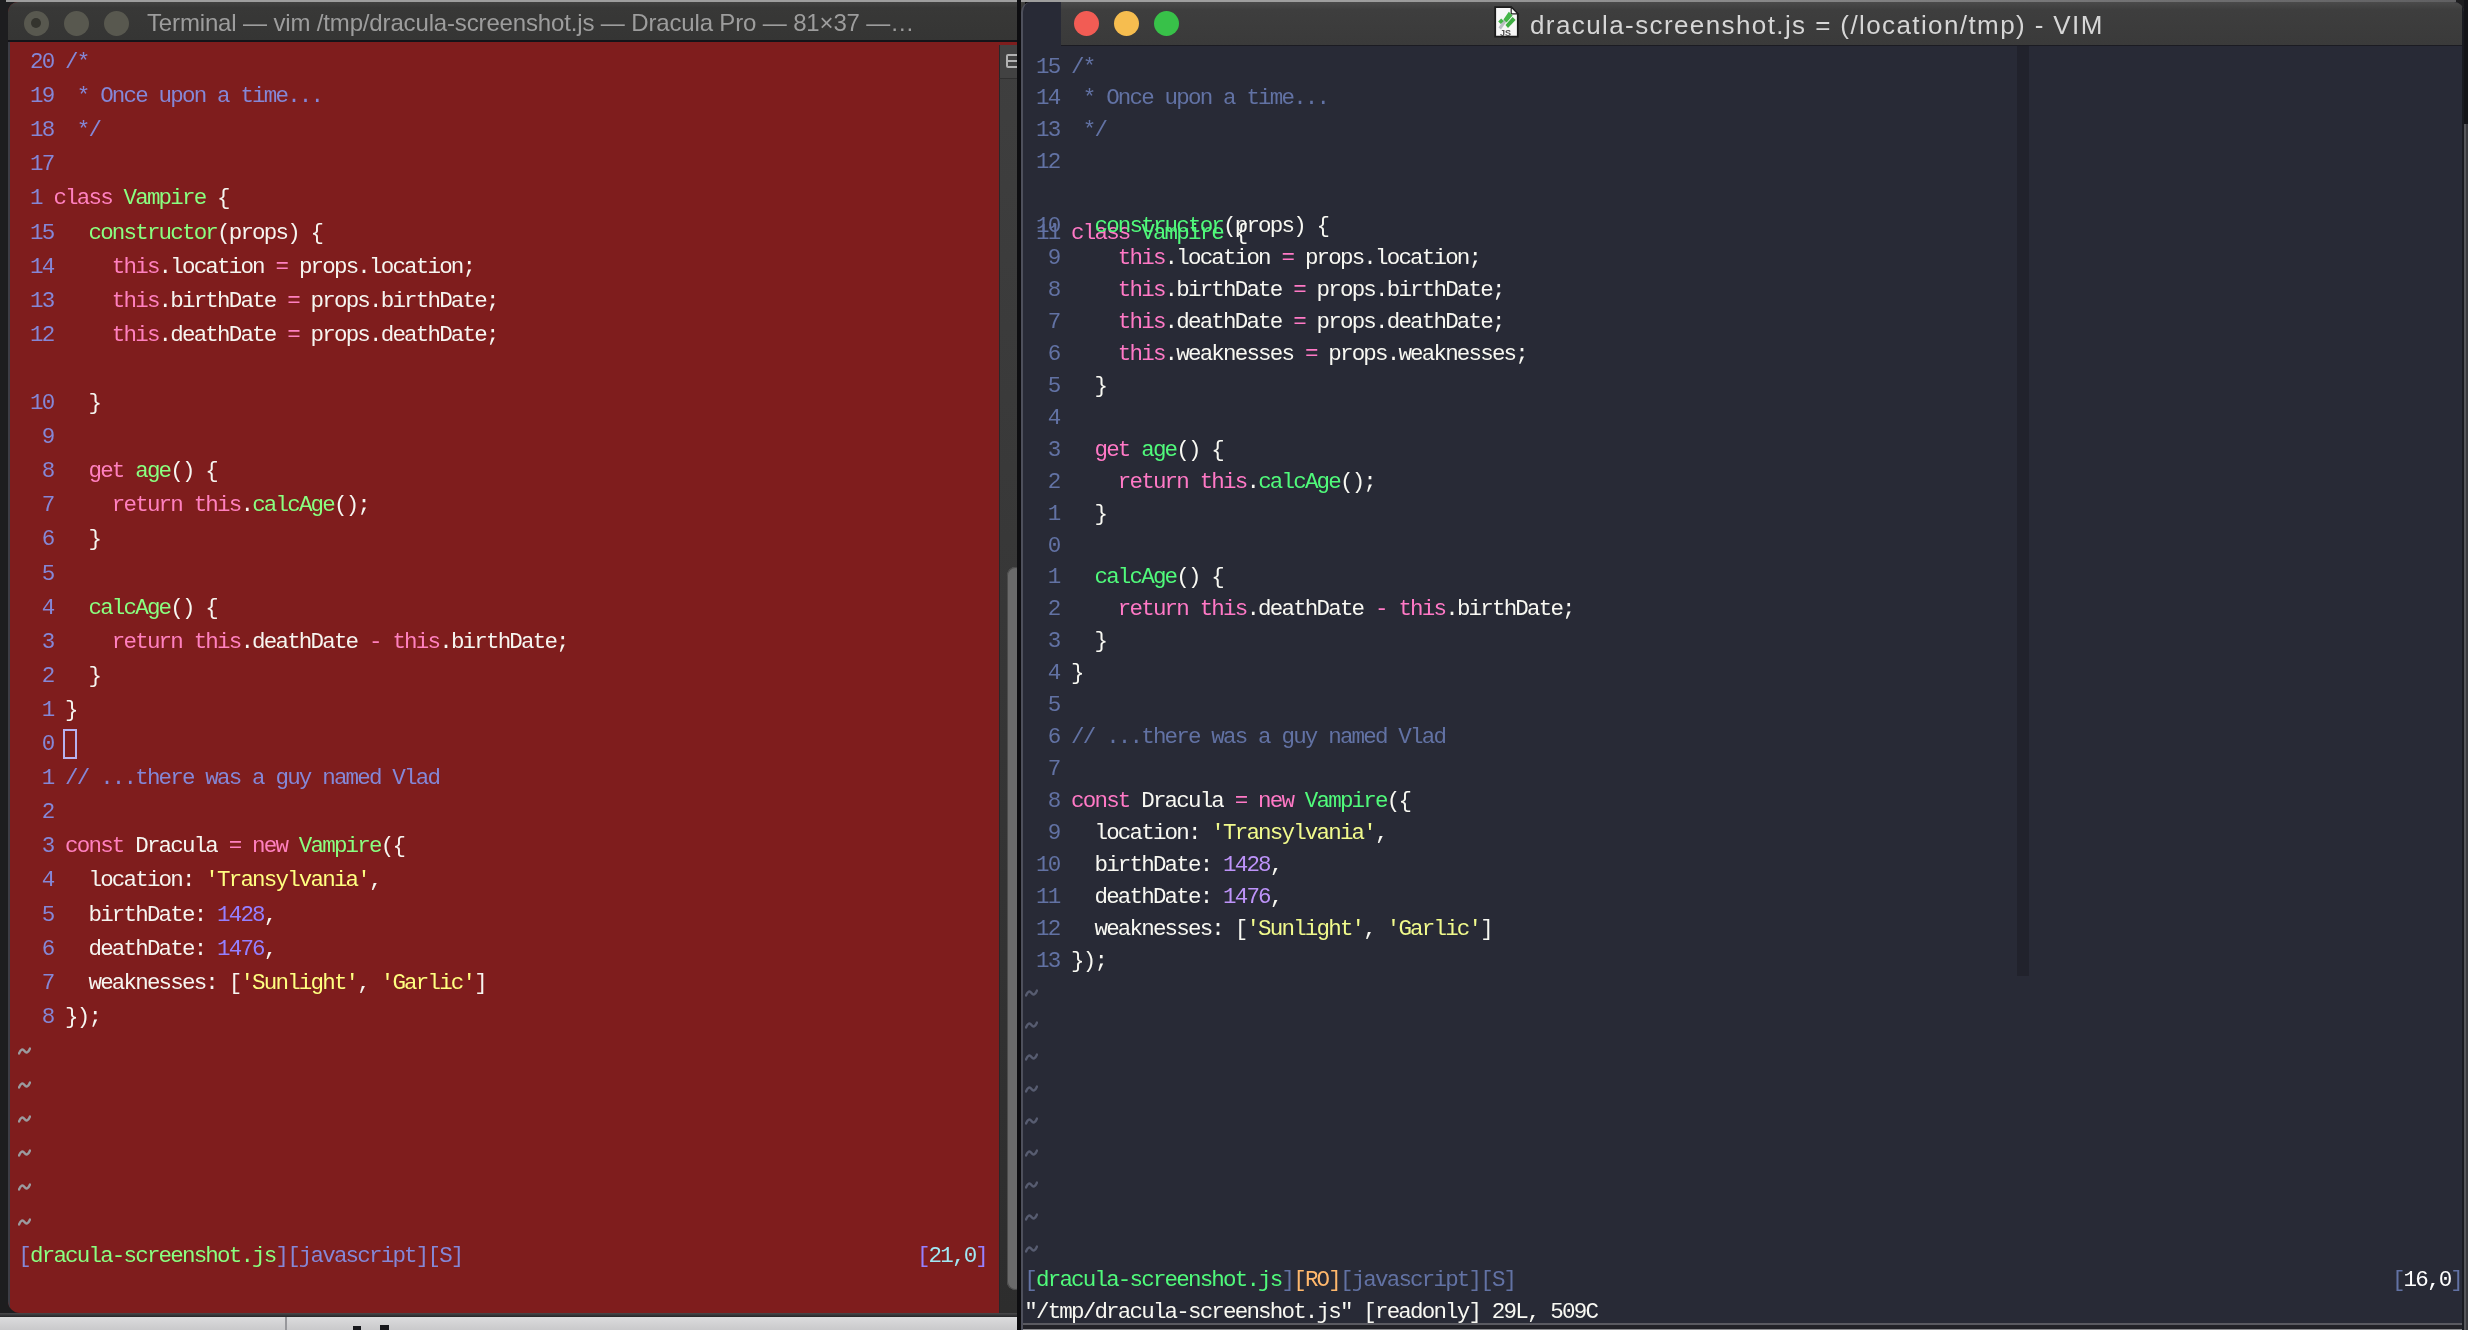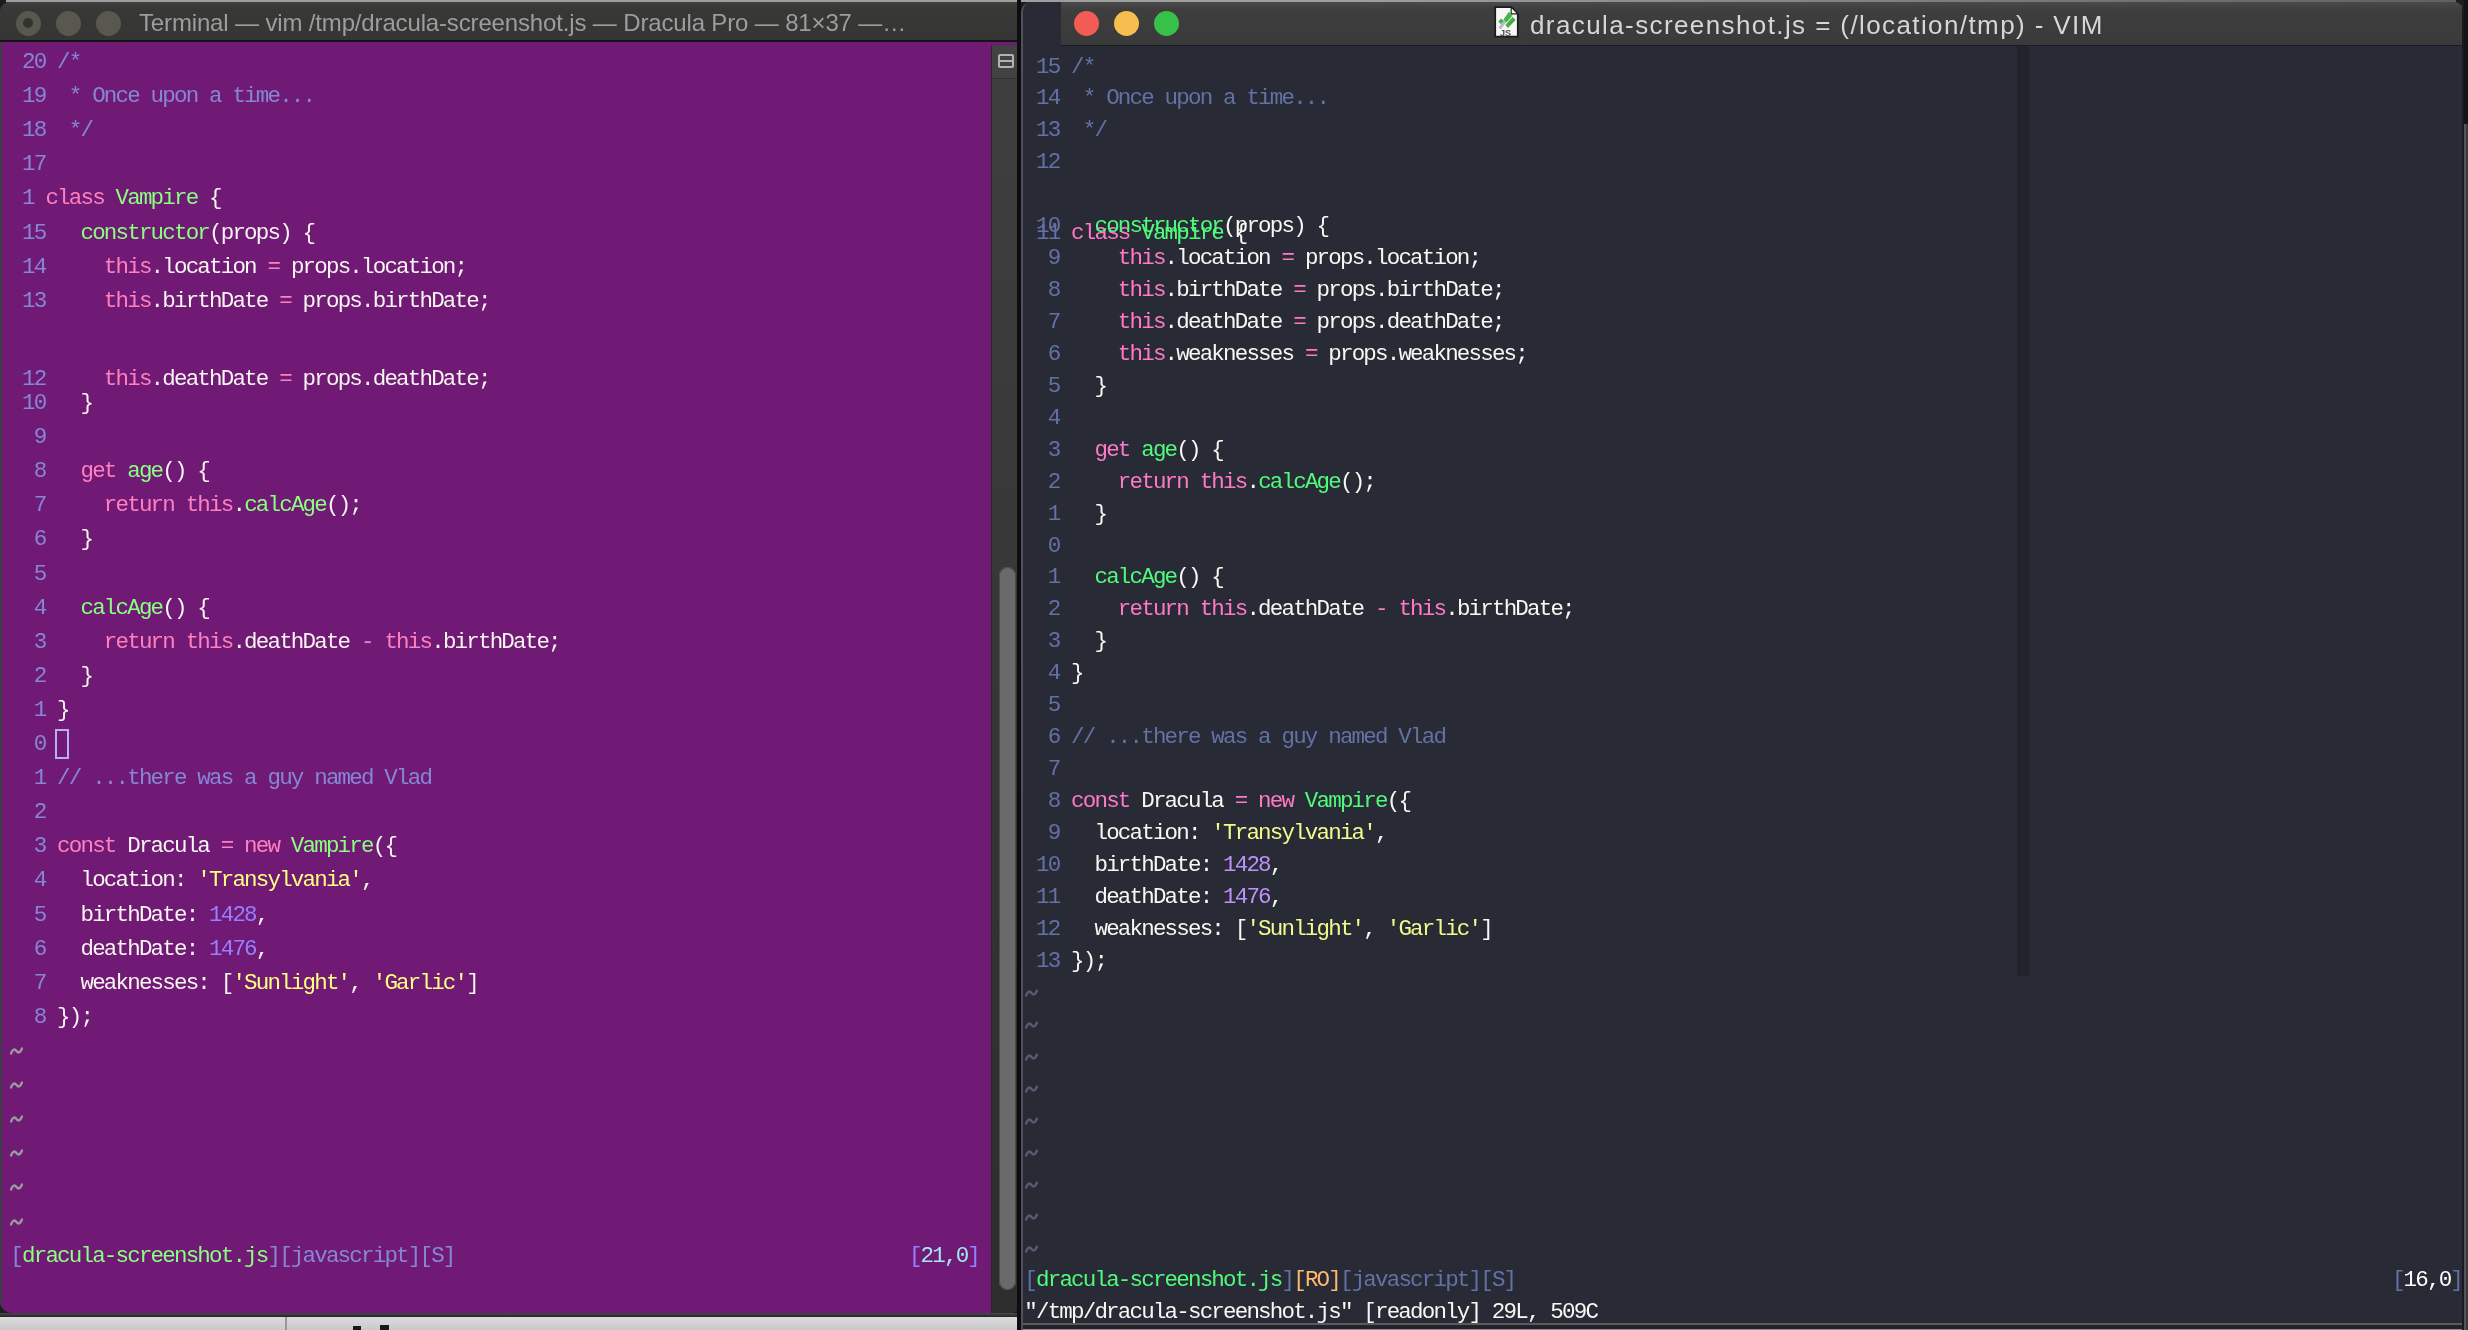--- a/index.html
+++ b/index.html
@@ -11,22 +11,22 @@
 #topstrip { position:absolute; left:6px; top:0; width:2450px; height:2px;
   background:linear-gradient(to right,#9e9e9e 55%,#606062); z-index:0; }
 #botlight { position:absolute; left:0; top:1317px; width:1023px; height:13px;
   background:linear-gradient(#dcdcdd,#c9c9cb); z-index:0; }
 #botline  { position:absolute; left:0; top:1313px; width:1023px; height:4px;
   background:linear-gradient(#4a4a4c,#242426); z-index:0; }
 #vline { position:absolute; left:285px; top:1317px; width:2px; height:13px; background:#97979b; z-index:1; }
 .blob { position:absolute; background:#17181c; z-index:1; }
 
 
-#lwin { position:absolute; left:0px; top:2px; width:1021px; height:1311px;
-  border-radius:10px 0 12px 12px; background:#701a75; overflow:hidden; z-index:2; }
+#lwin { position:absolute; left:8px; top:2px; width:1021px; height:1311px;
+  border-radius:10px 0 12px 12px; background:#7f1d1d; overflow:hidden; z-index:2; }
 #ltitle { position:absolute; left:0; top:0; width:100%; height:40px;
   background:linear-gradient(#424241,#383837 15%,#353534);
   border-bottom:2px solid #141419; }
 .tl { position:absolute; top:9px; width:25px; height:25px; border-radius:50%; }
 #ltl1 { left:15.5px; background:#58584f; }
 #ltl1::after { content:""; position:absolute; left:7px; top:7px; width:10px; height:10px;
   border-radius:50%; background:#34342e; }
 #ltl2 { left:55.5px; background:#58584f; }
 #ltl3 { left:95.5px; background:#58584f; }
 #ltext { position:absolute; left:139px; top:6px; font:400 24px/30px "Liberation Sans", sans-serif;
@@ -107,21 +107,21 @@
     <div id="lredge"></div>
     <div id="lledge"></div>
     <pre class="row" style="left:10.3px;top:43.0px;line-height:34.1px;"><span class="Lc"> 20 </span><span class="Lc">/*</span></pre>
 <pre class="row" style="left:10.3px;top:77.1px;line-height:34.1px;"><span class="Lc"> 19 </span><span class="Lc"> * Once upon a time...</span></pre>
 <pre class="row" style="left:10.3px;top:111.2px;line-height:34.1px;"><span class="Lc"> 18 </span><span class="Lc"> */</span></pre>
 <pre class="row" style="left:10.3px;top:145.3px;line-height:34.1px;"><span class="Lc"> 17 </span></pre>
 <pre class="row" style="left:10.3px;top:179.4px;line-height:34.1px;"><span class="Lc"> 1 </span><span class="Lp">class </span><span class="Lg">Vampire </span><span class="Lf">{</span></pre>
 <pre class="row" style="left:10.3px;top:213.5px;line-height:34.1px;"><span class="Lc"> 15 </span><span class="Lf">  </span><span class="Lg">constructor</span><span class="Lf">(props) {</span></pre>
 <pre class="row" style="left:10.3px;top:247.6px;line-height:34.1px;"><span class="Lc"> 14 </span><span class="Lf">    </span><span class="Lp">this</span><span class="Lf">.location </span><span class="Lp">=</span><span class="Lf"> props.location;</span></pre>
 <pre class="row" style="left:10.3px;top:281.7px;line-height:34.1px;"><span class="Lc"> 13 </span><span class="Lf">    </span><span class="Lp">this</span><span class="Lf">.birthDate </span><span class="Lp">=</span><span class="Lf"> props.birthDate;</span></pre>
-<pre class="row" style="left:10.3px;top:315.8px;line-height:34.1px;margin-top:44px;"><span class="Lc"> 12 </span><span class="Lf">    </span><span class="Lp">this</span><span class="Lf">.deathDate </span><span class="Lp">=</span><span class="Lf"> props.deathDate;</span></pre>
+<pre class="row" style="left:10.3px;top:315.8px;line-height:34.1px;"><span class="Lc"> 12 </span><span class="Lf">    </span><span class="Lp">this</span><span class="Lf">.deathDate </span><span class="Lp">=</span><span class="Lf"> props.deathDate;</span></pre>
 <pre class="row" style="left:10.3px;top:384.0px;line-height:34.1px;"><span class="Lc"> 10 </span><span class="Lf">  }</span></pre>
 <pre class="row" style="left:10.3px;top:418.1px;line-height:34.1px;"><span class="Lc">  9 </span></pre>
 <pre class="row" style="left:10.3px;top:452.2px;line-height:34.1px;"><span class="Lc">  8 </span><span class="Lf">  </span><span class="Lp">get </span><span class="Lg">age</span><span class="Lf">() {</span></pre>
 <pre class="row" style="left:10.3px;top:486.3px;line-height:34.1px;"><span class="Lc">  7 </span><span class="Lf">    </span><span class="Lp">return </span><span class="Lp">this</span><span class="Lf">.</span><span class="Lg">calcAge</span><span class="Lf">();</span></pre>
 <pre class="row" style="left:10.3px;top:520.4px;line-height:34.1px;"><span class="Lc">  6 </span><span class="Lf">  }</span></pre>
 <pre class="row" style="left:10.3px;top:554.5px;line-height:34.1px;"><span class="Lc">  5 </span></pre>
 <pre class="row" style="left:10.3px;top:588.6px;line-height:34.1px;"><span class="Lc">  4 </span><span class="Lf">  </span><span class="Lg">calcAge</span><span class="Lf">() {</span></pre>
 <pre class="row" style="left:10.3px;top:622.7px;line-height:34.1px;"><span class="Lc">  3 </span><span class="Lf">    </span><span class="Lp">return </span><span class="Lp">this</span><span class="Lf">.deathDate </span><span class="Lp">-</span><span class="Lf"> </span><span class="Lp">this</span><span class="Lf">.birthDate;</span></pre>
 <pre class="row" style="left:10.3px;top:656.8px;line-height:34.1px;"><span class="Lc">  2 </span><span class="Lf">  }</span></pre>
 <pre class="row" style="left:10.3px;top:690.9px;line-height:34.1px;"><span class="Lc">  1 </span><span class="Lf">}</span></pre>

